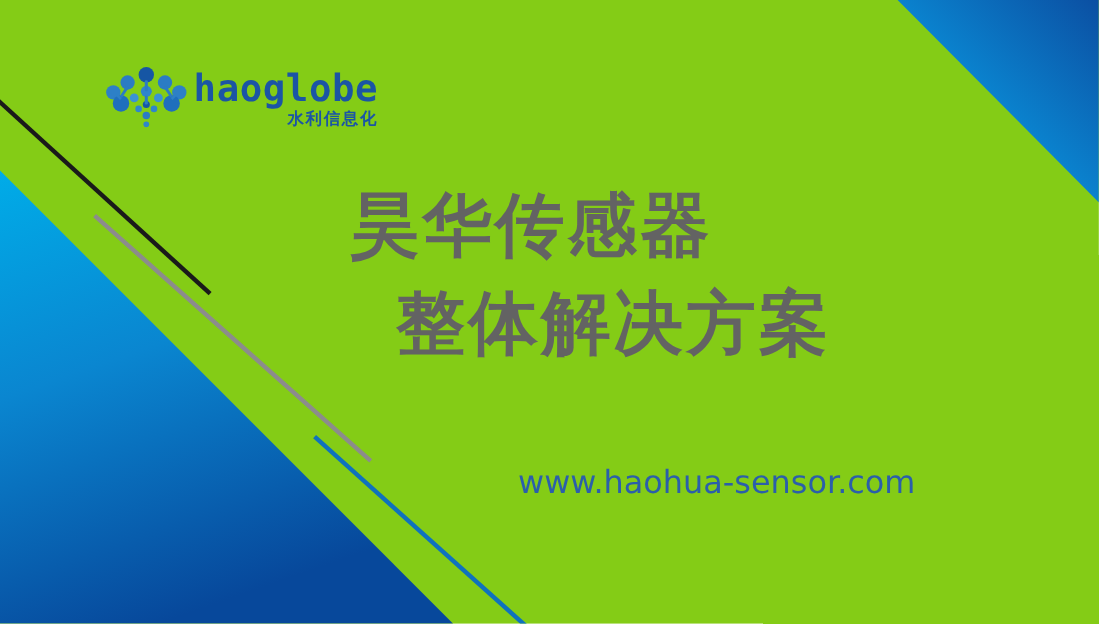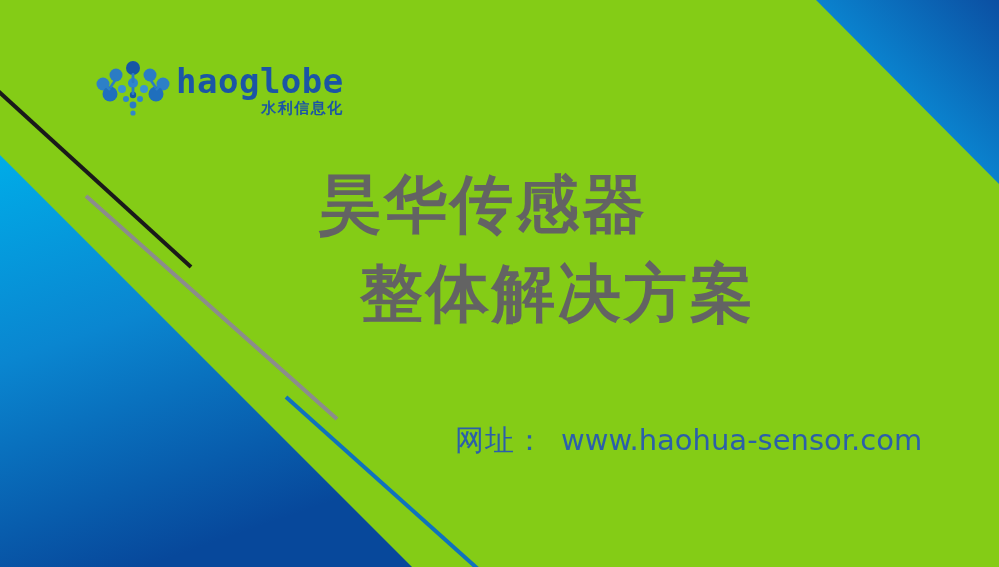--- a/index.html
+++ b/index.html
@@ -170,17 +170,16 @@
       <div class="logo-sub">水利信息化</div>
     </div>
   </div>
 
   <div class="title-wrap">
     <div class="title-line title-line-1">昊华传感器</div>
     <div class="title-line title-line-2">整体解决方案</div>
   </div>
 
   <div class="url-wrap">
-    <span class="url-label">网址：</span>
     <span class="url-value">www.haohua-sensor.com</span>
   </div>
 
 </div>
 
 </body></html>

